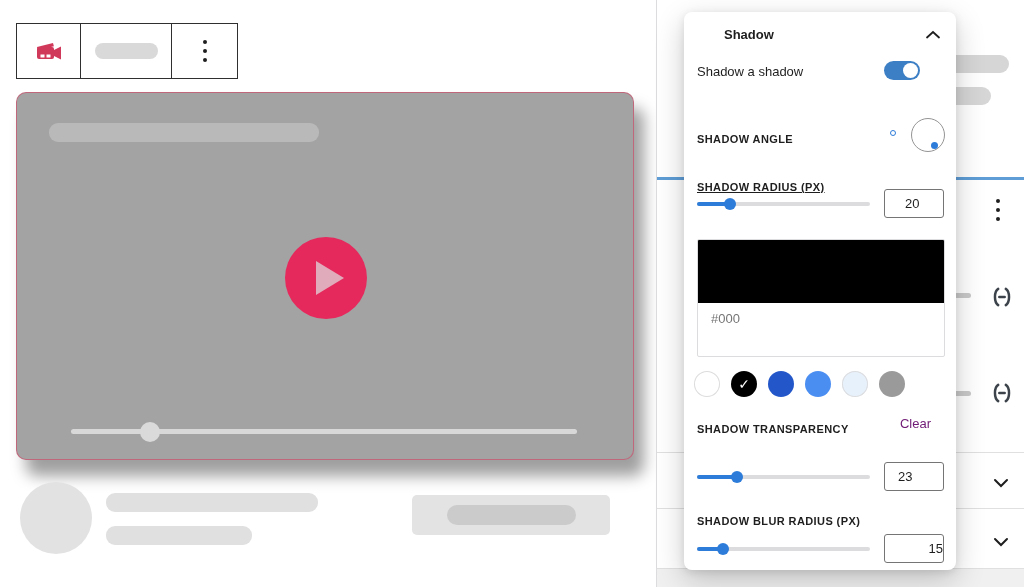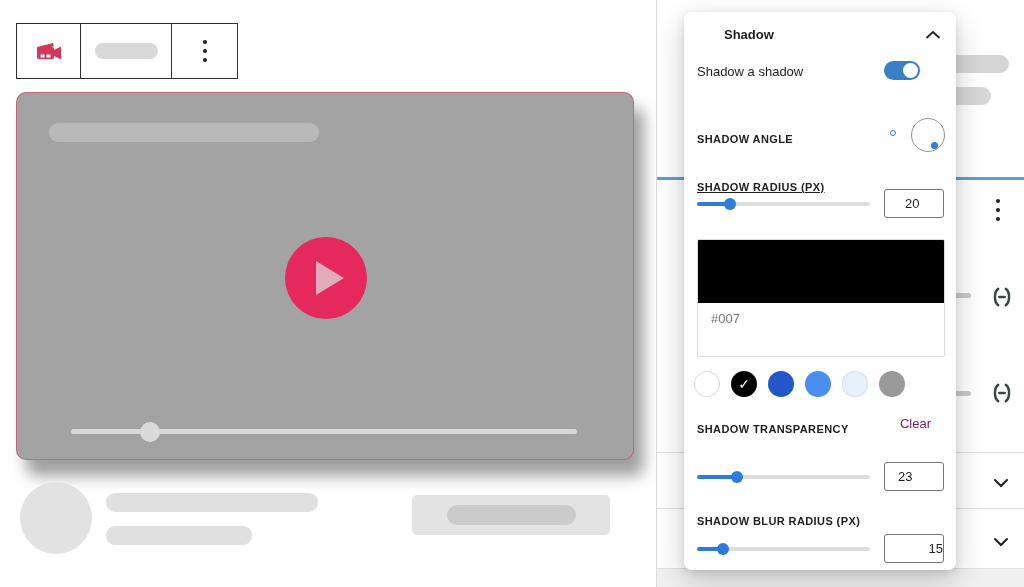--- a/index.html
+++ b/index.html
@@ -234,21 +234,21 @@
   <div class="slider-track" id="radius-track">
     <div class="slider-fill" style="width: 19%; background: rgb(46, 124, 217);">
       <span class="slider-handle" style="background: rgb(46, 124, 217);"></span>
     </div>
   </div>
   <input class="num-box" id="radius-box" type="text" value="20" style="">
 
   <div id="color-card">
     <div id="color-preview" style="background: rgb(0, 0, 0);"></div>
     <div id="color-info">
-      <div id="color-hex">#007</div>
+      <div id="color-hex">#000</div>
     </div>
   </div>
 
   <div id="swatch-row">
     <span class="swatch bordered" style="background: rgb(255, 255, 255);"></span>
     <span class="swatch" style="background: rgb(0, 0, 0);">
       <span class="check">✓</span>
     </span>
     <span class="swatch" style="background: rgb(35, 87, 201);"></span>
     <span class="swatch" style="background: rgb(75, 142, 242);"></span>

